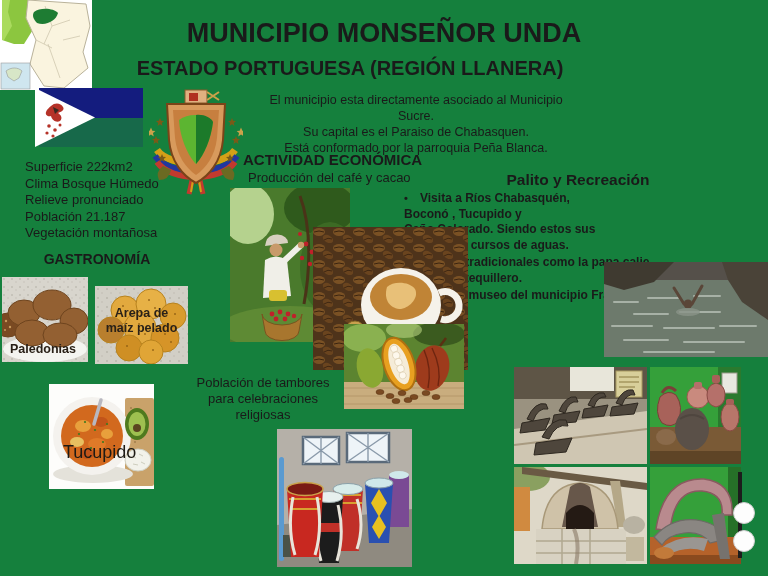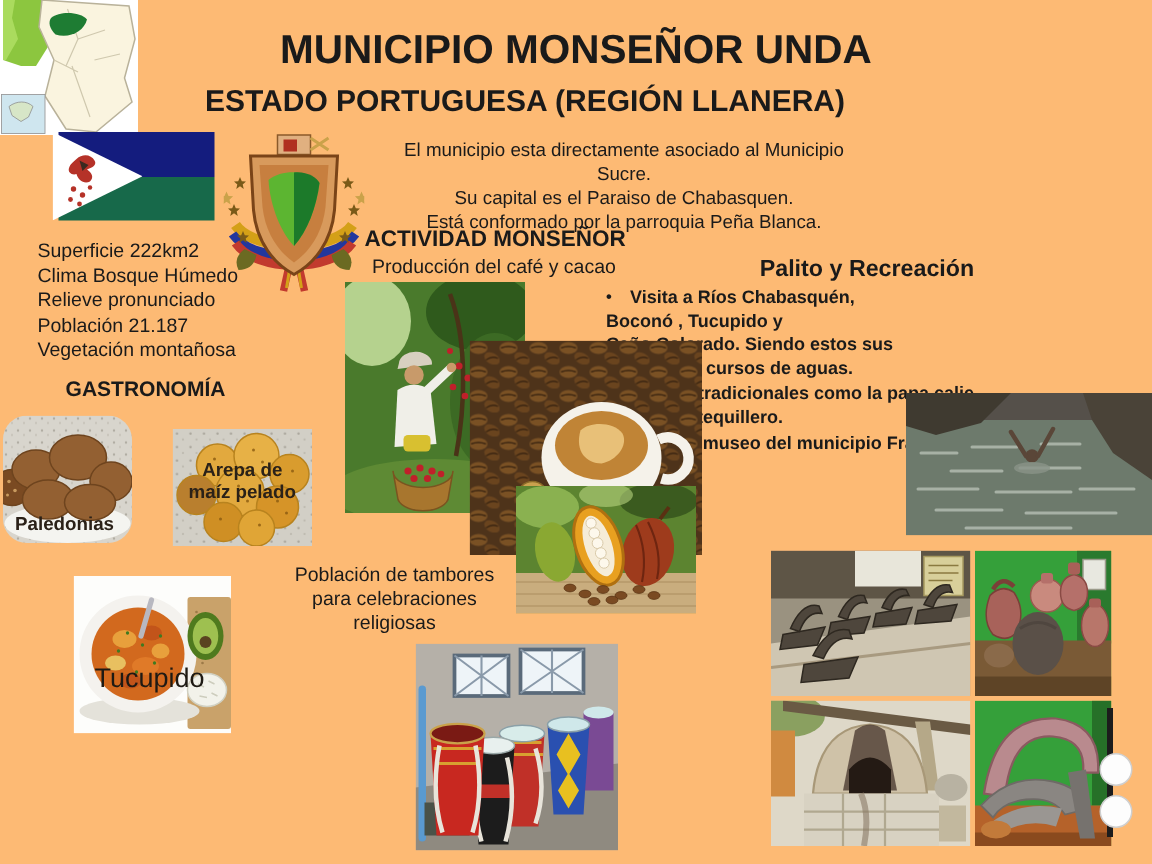--- a/index.html
+++ b/index.html
@@ -1,16 +1,16 @@
 <!DOCTYPE html>
 <html style="--flag_blue: #141c7e; --flag_green: #17694a; --text: #1a1a1a;"><head>
 <meta charset="utf-8">
 <style>
   html,body{margin:0;padding:0;background:#ffffff;}
-  .slide{position:relative;width:768px;height:576px;background:#fdba74;overflow:hidden;
+  .slide{position:relative;width:768px;height:576px;background:#15803d;overflow:hidden;
          font-family:"Liberation Sans",sans-serif;color:var(--text,#1a1a1a);}
   .abs{position:absolute;}
   .pre{white-space:pre-line;}
   .title{top:18px;left:0;width:768px;text-align:center;font-size:27px;font-weight:bold;}
   .subtitle{top:57px;left:0;width:700px;text-align:center;font-size:20px;font-weight:bold;}
   .intro{top:92px;left:250px;width:332px;text-align:center;font-size:12.5px;line-height:16px;}
   .stats{top:159px;left:25px;font-size:13px;line-height:16.5px;}
   .g-head{top:251px;left:22px;width:150px;text-align:center;font-size:14px;font-weight:bold;}
   .act-head{top:151px;left:243px;font-size:15px;font-weight:bold;}
   .act-sub{top:170px;left:248px;font-size:13px;}
@@ -105,21 +105,21 @@
       <path d="M80 78 q8 6 4 14 q-10 0 -12 -10 z" fill="#6b6a22"></path>
     </svg>
   </div>
 
   <div class="abs stats pre">Superficie 222km2
 Clima Bosque Húmedo
 Relieve pronunciado
 Población 21.187
 Vegetación montañosa</div>
   <div class="abs g-head">GASTRONOMÍA</div>
-  <div class="abs act-head">ACTIVIDAD MONSEÑOR</div>
+  <div class="abs act-head">ACTIVIDAD ECONÓMICA</div>
   <div class="abs act-sub">Producción del café y cacao</div>
   <div class="abs tur-head">Palito y Recreación</div>
 
   <div class="abs tur-bullets">
     <div class="t-bullet"><span class="marker">•</span><span>Visita a Ríos Chabasquén,
 Boconó , Tucupido y
 Caño Colorado. Siendo estos sus
 principales cursos de aguas.</span></div>
     <div class="t-bullet"><span class="marker">•</span><span>Juegos tradicionales como la papa calie
 Palito mantequillero.</span></div>
@@ -241,21 +241,21 @@
       <path d="M118 0 H164 V58 L138 40 124 18 Z" fill="#4a4338"></path>
       <g stroke="#d8ded6" stroke-width="2" opacity="0.55" stroke-linecap="round">
         <path d="M10 40 h24 M44 36 h30 M90 34 h26 M30 52 h34 M76 50 h40 M8 64 h40 M60 66 h50 M116 64 h36 M20 78 h44 M80 80 h60 M40 90 h70"></path>
       </g>
       <circle cx="84" cy="42" r="4.5" fill="#5a4638"></circle>
       <path d="M80 42 L70 26 M88 42 L98 24" stroke="#5a4638" stroke-width="3" stroke-linecap="round"></path>
       <ellipse cx="84" cy="50" rx="12" ry="4" fill="#8a9488" opacity="0.8"></ellipse>
     </svg>
   </div>
 
-  <div class="photo" style="left:2px;top:277px;width:86px;height:85px;border-radius:16px;">
+  <div class="photo" style="left:2px;top:277px;width:86px;height:85px;">
     <svg width="86" height="85" viewBox="0 0 86 85">
       <defs>
         <pattern id="spk1" width="8" height="8" patternUnits="userSpaceOnUse">
           <rect width="8" height="8" fill="#d8d5cd"></rect>
           <circle cx="2" cy="2" r="0.8" fill="#b0aca2"></circle>
             <circle cx="6" cy="5" r="0.7" fill="#c2beb4"></circle>
         </pattern>
       </defs>
       <rect width="86" height="85" fill="url(#spk1)"></rect>
       <ellipse cx="43" cy="72" rx="42" ry="13" fill="#f4f4f0"></ellipse>
@@ -269,21 +269,21 @@
       </g>
       <g fill="#c89a5e">
         <circle cx="4" cy="44" r="1.2"></circle>
           <circle cx="8" cy="50" r="1.2"></circle>
           <circle cx="3" cy="53" r="1"></circle>
       </g>
     </svg>
     <div class="ph-label lbl-paledonias">Paledonias</div>
   </div>
 
-  <div class="photo" style="left:95px;top:286px;width:93px;height:78px;margin-left:20px;">
+  <div class="photo" style="left:95px;top:286px;width:93px;height:78px;">
     <svg width="93" height="78" viewBox="0 0 93 78">
       <defs>
         <pattern id="spk2" width="9" height="9" patternUnits="userSpaceOnUse">
           <rect width="9" height="9" fill="#d2cfc6"></rect>
           <circle cx="3" cy="3" r="0.8" fill="#aaa69c"></circle>
             <circle cx="7" cy="7" r="0.7" fill="#bcb8ae"></circle>
         </pattern>
       </defs>
       <rect width="93" height="78" fill="url(#spk2)"></rect>
       <g stroke="#b8831e" stroke-width="1">

